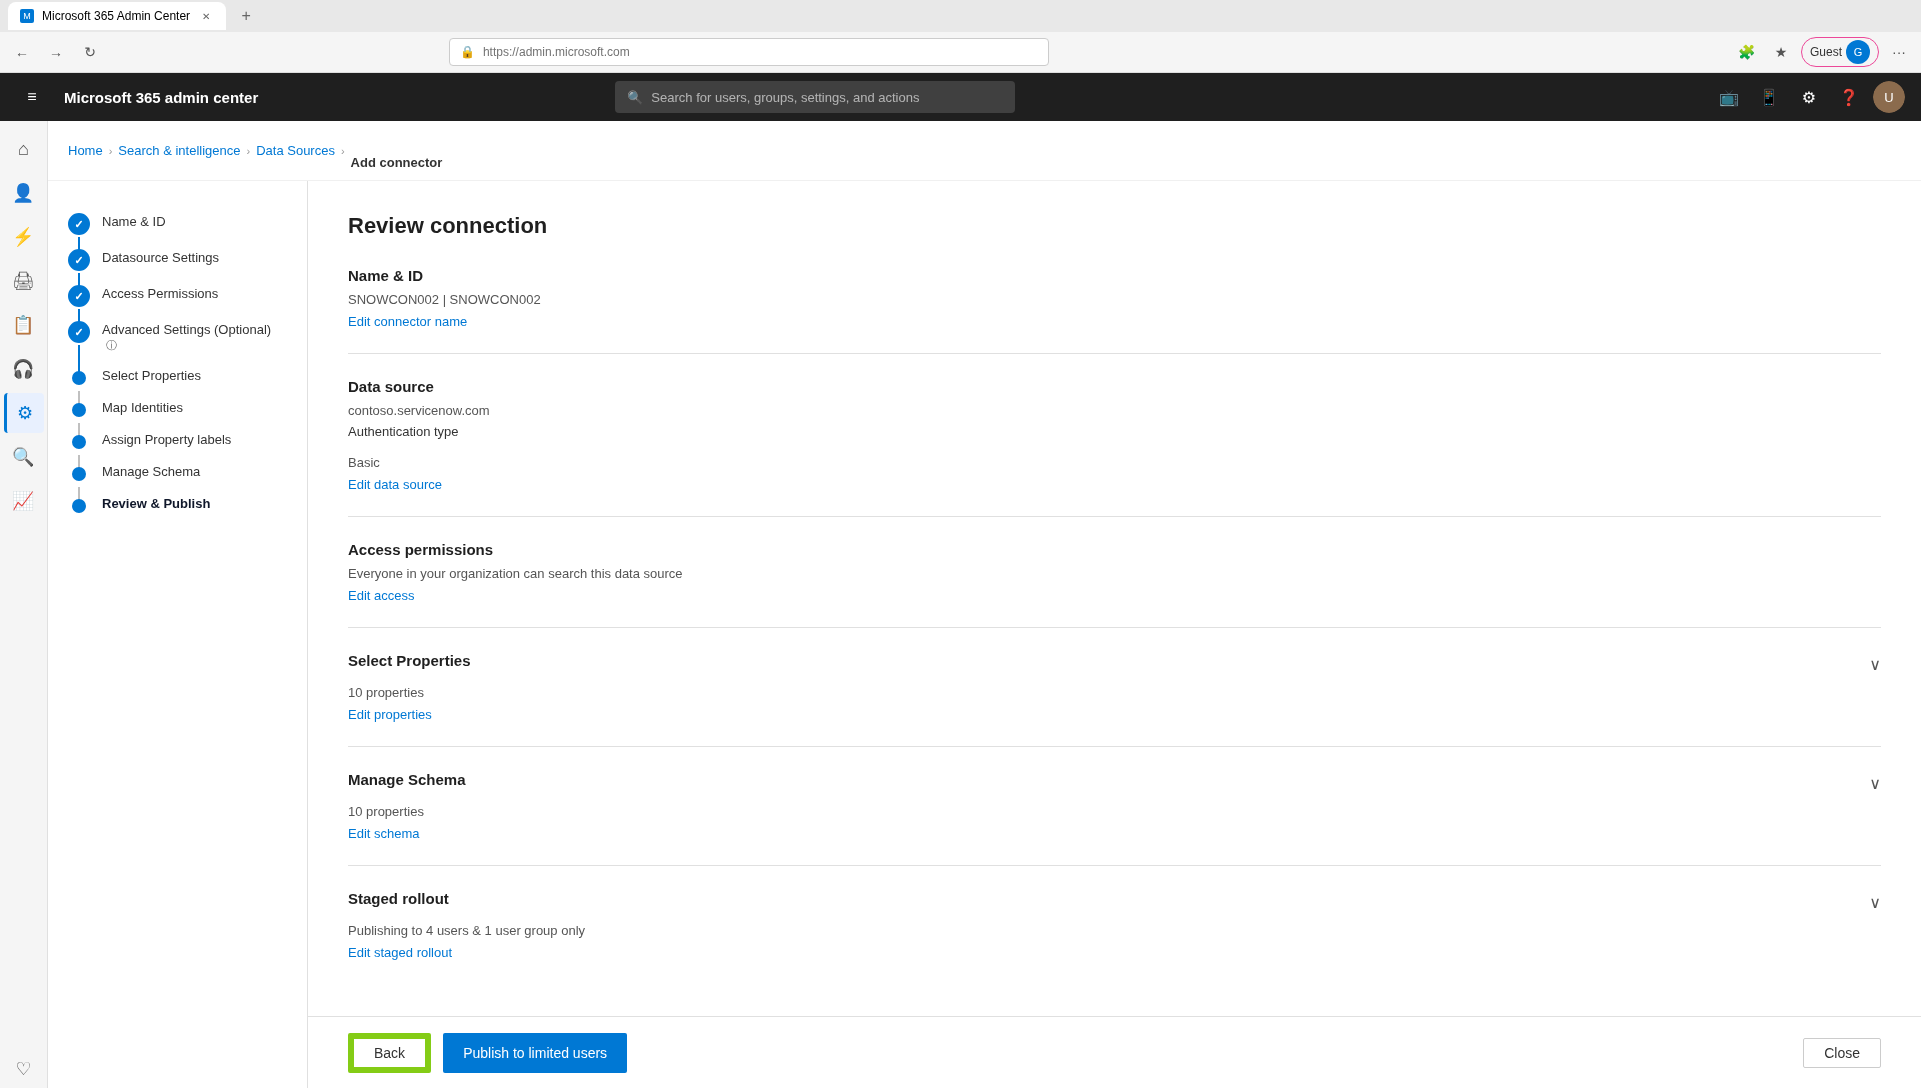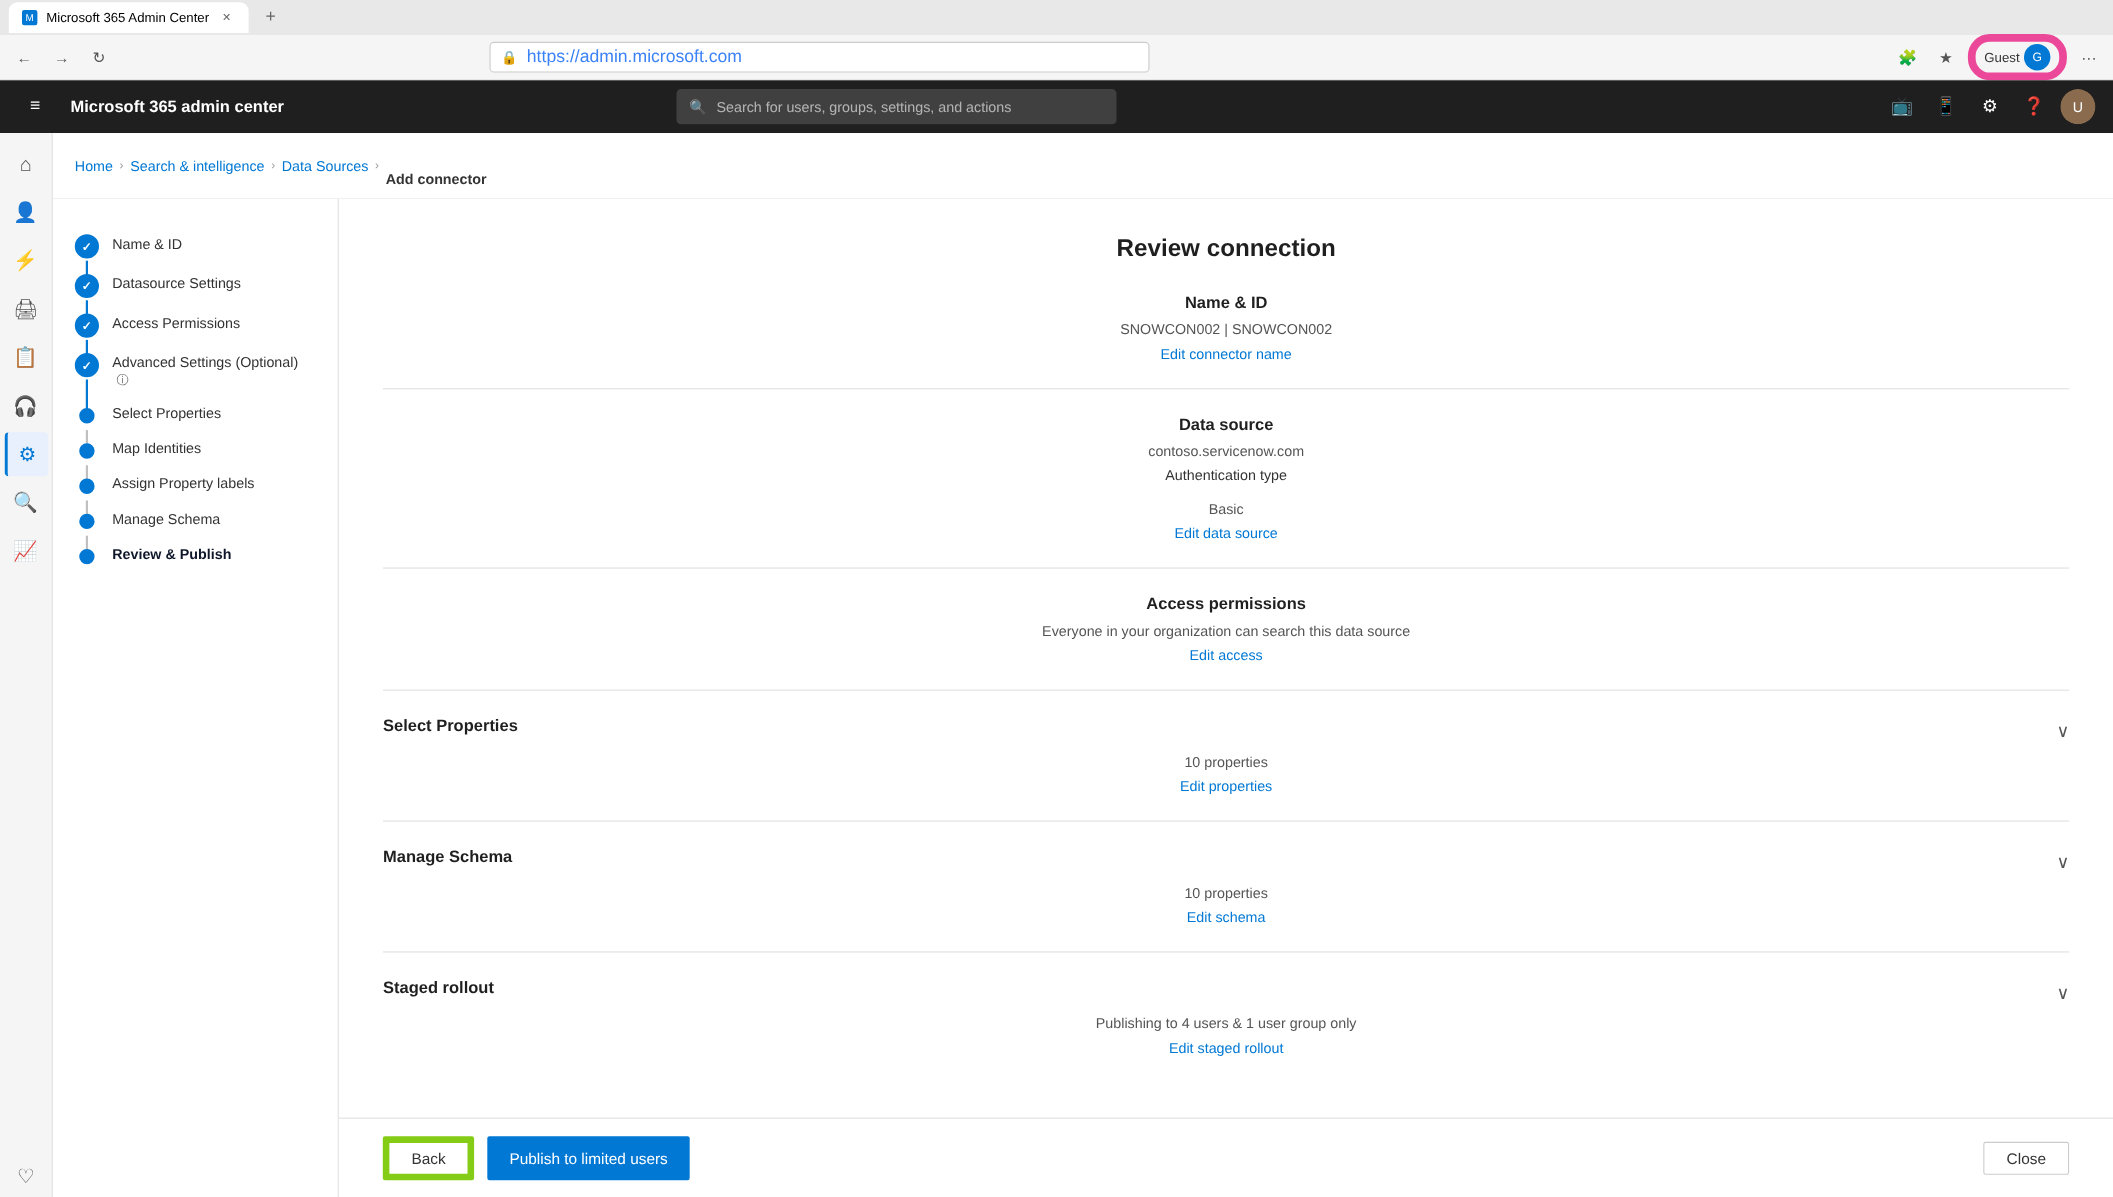--- a/index.html
+++ b/index.html
@@ -50,29 +50,29 @@
       border-radius: 4px;
       display: flex;
       align-items: center;
       padding: 0 10px;
       gap: 8px;
       font-size: 12px;
       color: #333;
       max-width: 600px;
       margin: 0 auto;
     }
-    .address-bar-url { color: #3b82f6; font-size: 16px; }
+    .address-bar-url { color: #737373; font-size: 12px; }
     .toolbar-right { display: flex; align-items: center; gap: 6px; margin-left: auto; }
     .toolbar-icon { width: 28px; height: 28px; border-radius: 50%; display: flex; align-items: center; justify-content: center; color: #555; font-size: 14px; cursor: pointer; }
     .guest-badge {
       display: flex;
       align-items: center;
       gap: 4px;
       padding: 2px 8px;
-      border: 7px solid #ec4899;
+      border: 1px solid #ec4899;
       border-radius: 20px;
       font-size: 12px;
       color: #333;
       cursor: pointer;
     }
     .avatar { width: 24px; height: 24px; border-radius: 50%; background: #0078d4; display: flex; align-items: center; justify-content: center; color: white; font-size: 11px; }
 
     
     .app-container { display: flex; flex-direction: column; height: calc(100vh - 72px); }
 
@@ -211,21 +211,20 @@
 
     .step-label { font-size: 13px; color: #333; padding-top: 3px; }
     .step-label.active { font-weight: 600; color: #0f172a; }
     .step-info-icon { font-size: 11px; color: #666; margin-left: 4px; cursor: pointer; }
 
     
     .wizard-content {
       flex: 1;
       overflow-y: auto;
       padding: 32px 40px;
-      text-align: center;
     }
 
     .review-title { font-size: 22px; font-weight: 600; color: #1f1f1f; margin-bottom: 28px; }
 
     .review-section { margin-bottom: 24px; padding-bottom: 24px; border-bottom: 1px solid #e0e0e0; }
     .review-section:last-child { border-bottom: none; }
 
     .review-section-header {
       display: flex;
       align-items: center;

